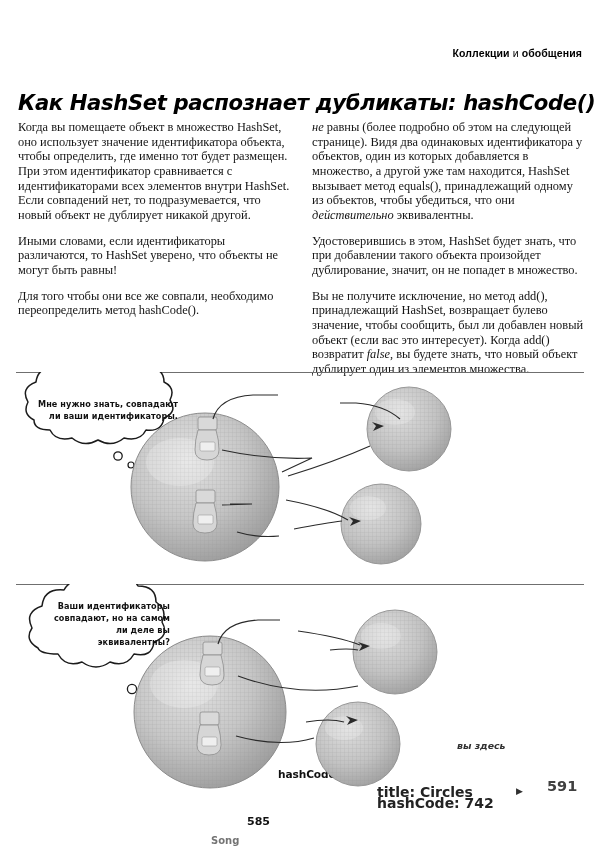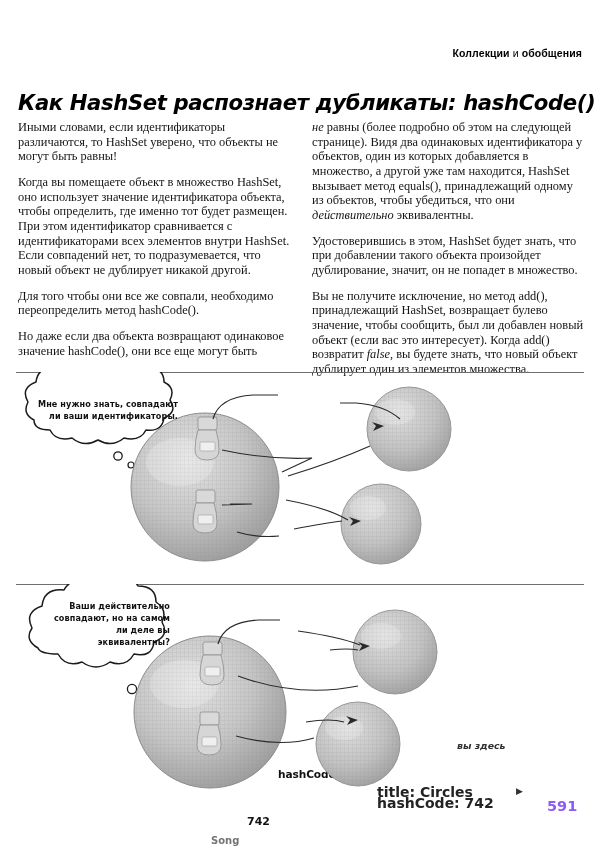--- a/index.html
+++ b/index.html
@@ -161,44 +161,43 @@
   .footer-arrow {
     position: absolute;
     left: 516px;
     top: 786px;
     font-size: 9px;
     color: #303030;
   }
   .footer-page-number {
     position: absolute;
     left: 547px;
-    top: 798px;
+    top: 778px;
     font-family: "DejaVu Sans", sans-serif;
     font-weight: 700;
     font-size: 14.5px;
-    color: #8b5cf6;
+    color: #404040;
   }
 </style>
 </head>
 <body>
 
 <div class="page">
 
   <div class="running-head">
     <b>Коллекции</b><span> и </span><b>обобщения</b>
   </div>
 
   <h1 class="chapter-title">Как HashSet распознает дубликаты: hashCode() и equals()</h1>
 
   <div class="columns">
     <div class="col">
+      <p>Когда вы помещаете объект в множество HashSet, оно использует значение идентификатора объекта, чтобы определить, где именно тот будет размещен. При этом идентификатор сравнивается с идентификаторами всех элементов внутри HashSet. Если совпадений нет, то подразумевается, что новый объект не дублирует никакой другой.</p>
       <p>Иными словами, если идентификаторы различаются, то HashSet уверено, что объекты не могут быть равны!</p>
-      <p>Когда вы помещаете объект в множество HashSet, оно использует значение идентификатора объекта, чтобы определить, где именно тот будет размещен. При этом идентификатор сравнивается с идентификаторами всех элементов внутри HashSet. Если совпадений нет, то подразумевается, что новый объект не дублирует никакой другой.</p>
       <p>Для того чтобы они все же совпали, необходимо переопределить метод hashCode().</p>
-      <p>Но даже если два объекта возвращают одинаковое значение hashCode(), они все еще могут быть</p>
     </div>
     <div class="col">
       <p><em>не</em> равны (более подробно об этом на следующей странице). Видя два одинаковых идентификатора у объектов, один из которых добавляется в множество, а другой уже там находится, HashSet вызывает метод equals(), принадлежащий одному из объектов, чтобы убедиться, что они <em>действительно</em> эквивалентны.</p>
       <p>Удостоверившись в этом, HashSet будет знать, что при добавлении такого объекта произойдет дублирование, значит, он не попадет в множество.</p>
       <p>Вы не получите исключение, но метод add(), принадлежащий HashSet, возвращает булево значение, чтобы сообщить, был ли добавлен новый объект (если вас это интересует). Когда add() возвратит <em>false</em>, вы будете знать, что новый объект дублирует один из элементов множества.</p>
     </div>
   </div>
 
   <div class="divider" id="divider-1"></div>
 
@@ -271,21 +270,21 @@
       <g fill="#2a2a2a">
         <path d="M372 50 l12 4 l-11 5 l3 -5 Z"></path>
         <path d="M349 145 l12 4 l-11 5 l3 -5 Z"></path>
       </g>
     </svg>
 
     <div class="song-label" style="left:211px; top:463px;">Song</div>
 
     <div class="call-label" style="left:278px; top:396px;">hashCode()</div>
 
-    <div class="value-label" style="left:247px; top:443px;">742</div>
+    <div class="value-label" style="left:247px; top:443px;">585</div>
 
     <div class="obj-text" style="left:377px; top:415px;">title: Circles</div>
     <div class="obj-text" style="left:377px; top:426px;">hashCode: 742</div>
 
 
   </div>
 
   <div class="bubble-text" id="bubble-text-1">Мне нужно знать, совпадают ли ваши идентификаторы.</div>
 
   <div class="divider" id="divider-2"></div>
@@ -355,19 +354,19 @@
         <path d="M306 138 q24 -4 38 0"></path>
       </g>
       <g fill="#2a2a2a">
         <path d="M358 58 l12 4 l-11 5 l3 -5 Z"></path>
         <path d="M346 132 l12 4 l-11 5 l3 -5 Z"></path>
       </g>
     </svg>
 
   </div>
 
-  <div class="bubble-text" id="bubble-text-2">Ваши действительно совпадают, но на самом ли деле вы эквивалентны?</div>
+  <div class="bubble-text" id="bubble-text-2">Ваши идентификаторы совпадают, но на самом ли деле вы эквивалентны?</div>
 
   <div class="footer-you-are-here">вы здесь</div>
   <div class="footer-arrow">▶</div>
   <div class="footer-page-number">591</div>
 
 </div>
 
 </body></html>

